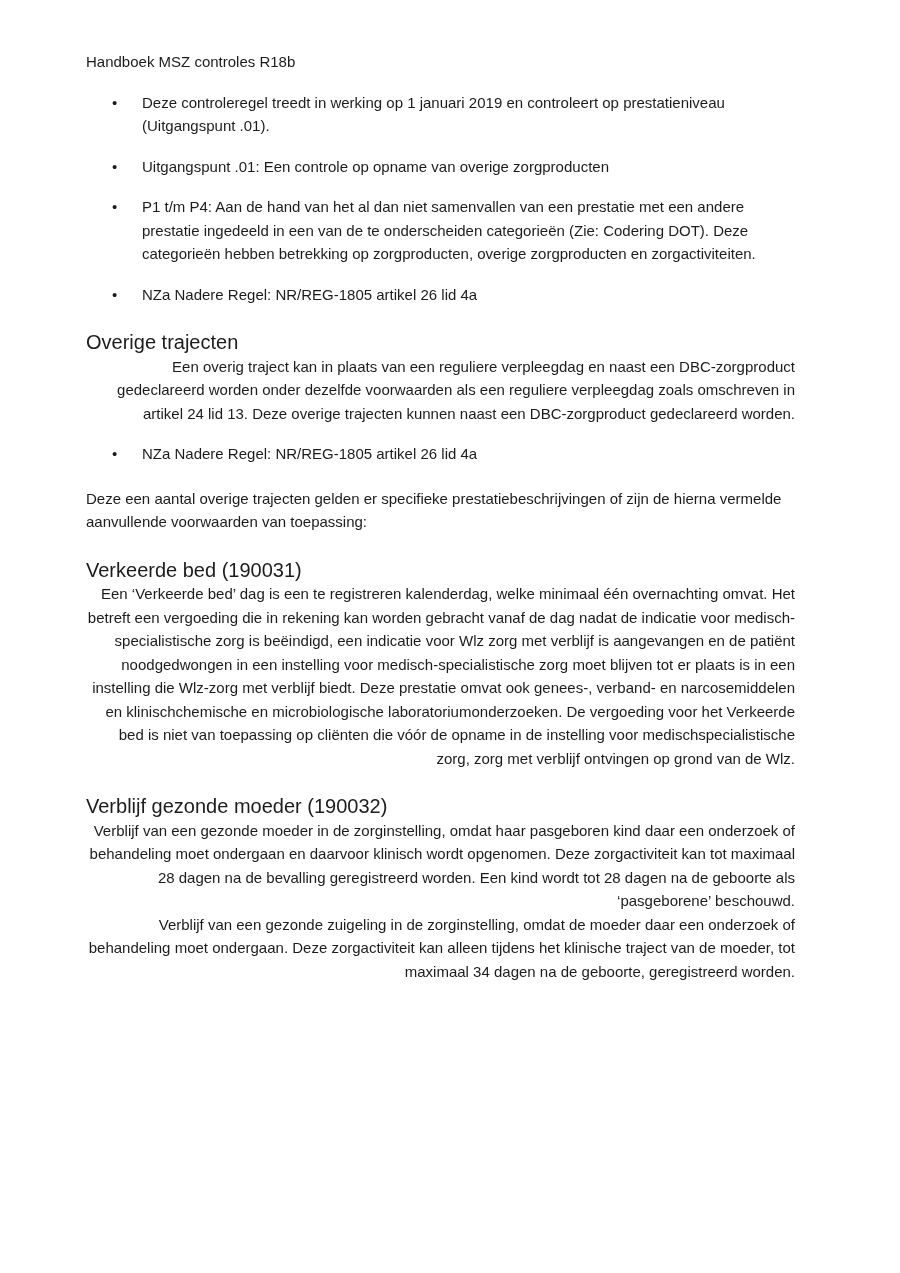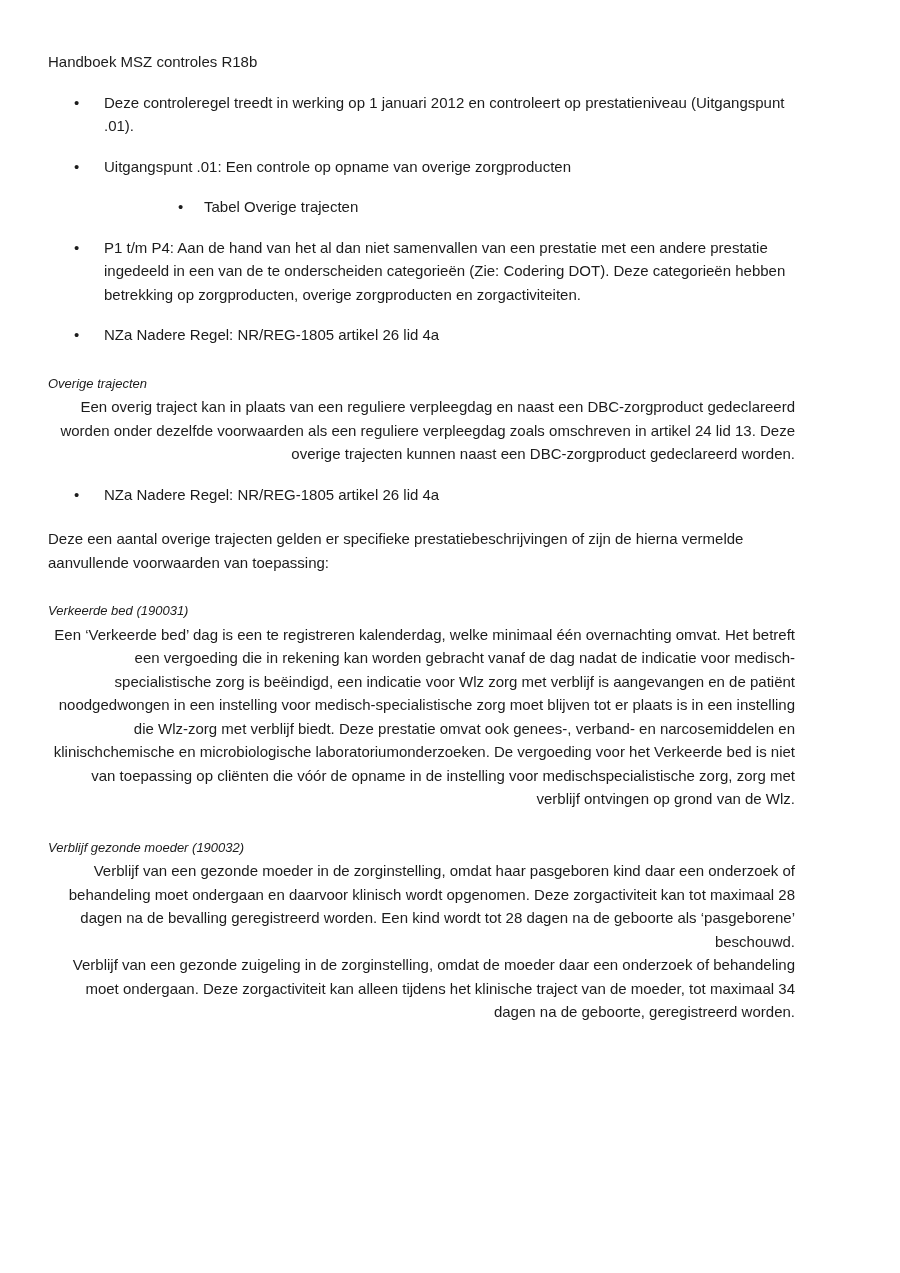--- a/index.html
+++ b/index.html
@@ -6,21 +6,21 @@
     margin: 0;
     padding: 0;
     background: #ffffff;
   }
   .page {
     position: relative;
     width: 900px;
     height: 1273px;
     background: #ffffff;
     box-sizing: border-box;
-    padding: 50px 105px 0 48px;
+    padding: 50px 105px 0 86px;
     font-family: "Liberation Sans", sans-serif;
     font-size: 15px;
     line-height: 23.5px;
     color: #1c1c1c;
     overflow: hidden;
   }
   .doc-header {
     margin-bottom: 15px;
   }
   .intro {
@@ -51,24 +51,23 @@
     position: relative;
   }
   ul.blist ul.sublist > li > .bullet-marker::before {
     content: "\2022";
     position: absolute;
     left: -26px;
     top: 0;
     font-size: 15px;
   }
   .section-title {
-    font-style: italic;
     margin: 25px 0 0 0;
     font-weight: normal;
-    font-size: 13px;
+    font-size: 20px;
     line-height: 23.5px;
   }
   .section-body {
     margin: 0;
     text-align: right;
   }
   .standalone {
     margin: 21px 0;
   }
   .single-bullet-wrap {
@@ -94,31 +93,25 @@
 <body>
 
 <div class="page">
 
   <div class="doc-header">Handboek MSZ controles R18b</div>
 
 
   <ul class="blist">
     <li>
       <span class="bullet-marker"></span>
-      <span>Deze controleregel treedt in werking op 1 januari 2012 en controleert op prestatieniveau (Uitgangspunt .01).</span>
+      <span>Deze controleregel treedt in werking op 1 januari 2019 en controleert op prestatieniveau (Uitgangspunt .01).</span>
     </li>
     <li>
       <span class="bullet-marker"></span>
       <span>Uitgangspunt .01: Een controle op opname van overige zorgproducten</span>
-      <ul class="sublist">
-        <li>
-          <span class="bullet-marker"></span>
-          <span>Tabel Overige trajecten</span>
-        </li>
-      </ul>
     </li>
     <li>
       <span class="bullet-marker"></span>
       <span>P1 t/m P4: Aan de hand van het al dan niet samenvallen van een prestatie met een andere prestatie ingedeeld in een van de te onderscheiden categorieën (Zie: Codering DOT). Deze categorieën hebben betrekking op zorgproducten, overige zorgproducten en zorgactiviteiten.</span>
     </li>
     <li>
       <span class="bullet-marker"></span>
       <span>NZa Nadere Regel: NR/REG-1805 artikel 26 lid 4a</span>
     </li>
   </ul>

